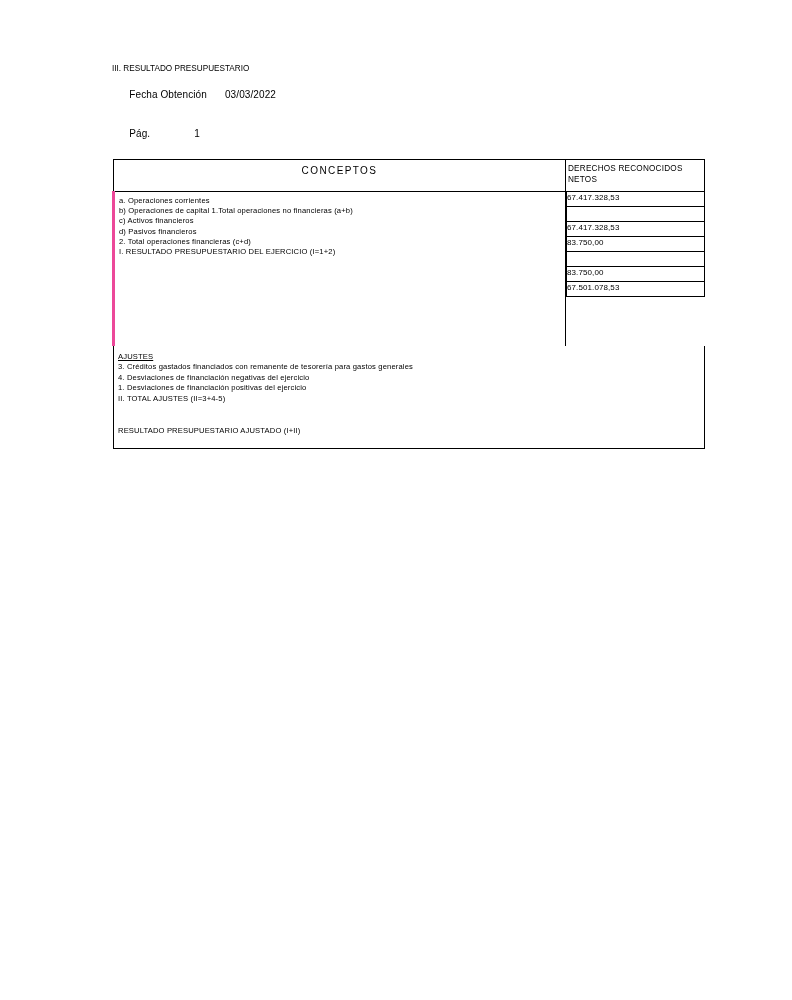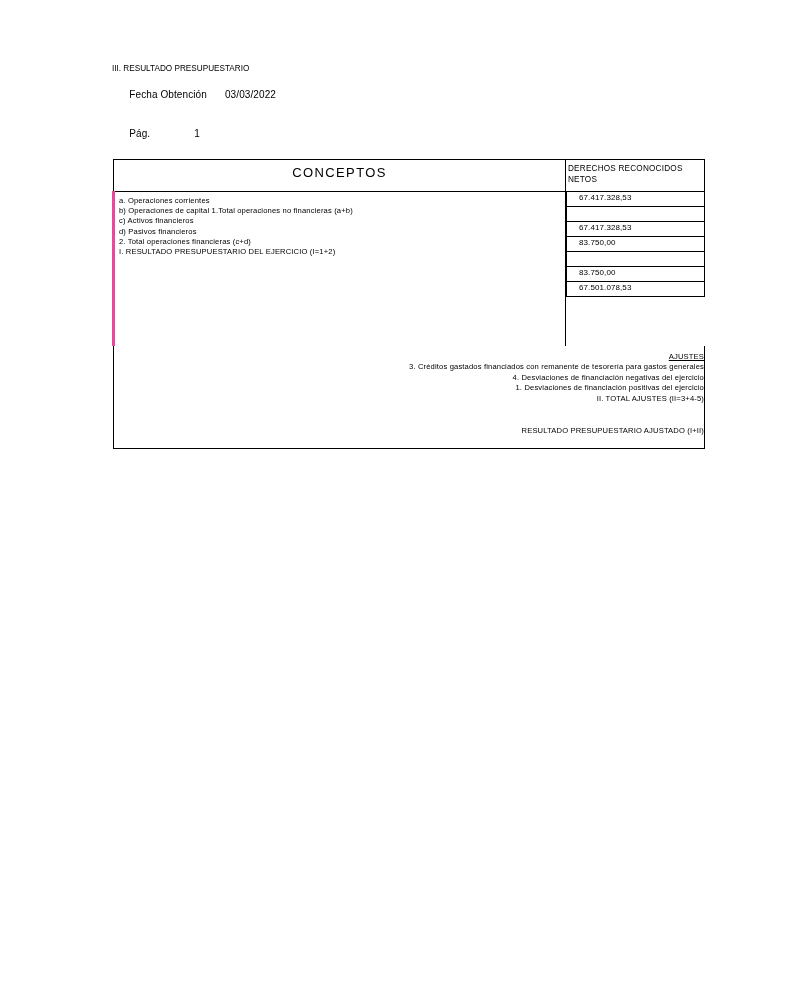--- a/index.html
+++ b/index.html
@@ -54,21 +54,21 @@
   }
   .col-right {
     width: 139px;
   }
   .head-row td {
     border: 1px solid #000;
     height: 26px;
   }
   .head-left {
     text-align: center;
-    font-size: 13px;
+    font-size: 10px;
     letter-spacing: 1.4px;
     padding-top: 5px !important;
   }
   .head-right {
     font-size: 8.2px;
     line-height: 11px;
     padding: 3px 0 0 2px !important;
     letter-spacing: 0.2px;
     margin-top: 10px;
   }
@@ -85,21 +85,21 @@
     letter-spacing: 0.15px;
   }
   .concept-line.bold {
     font-weight: normal;
   }
   .amount-cell {
     border: 1px solid #000;
     border-top: none;
     height: 15px;
     font-size: 8px;
-    padding: 1px 0 0 12px;
+    padding: 1px 0 0 0;
     white-space: pre;
     letter-spacing: 0.1px;
     box-sizing: border-box;
   }
   .amount-cell.first {
     border-top: none;
   }
   .amounts-wrap {
     border-top: none;
   }
@@ -108,21 +108,20 @@
     border-right: 1px solid #000;
     border-bottom: 1px solid #000;
     height: 96px;
     padding: 6px 0 0 4px !important;
   }
   .foot-line {
     font-size: 7.6px;
     line-height: 10.4px;
     white-space: pre;
     letter-spacing: 0.15px;
-    text-align: right;
   }
   .foot-gap {
     height: 22px;
   }
   .u {
     text-decoration: underline;
   }
 </style>
 </head>
 <body>

